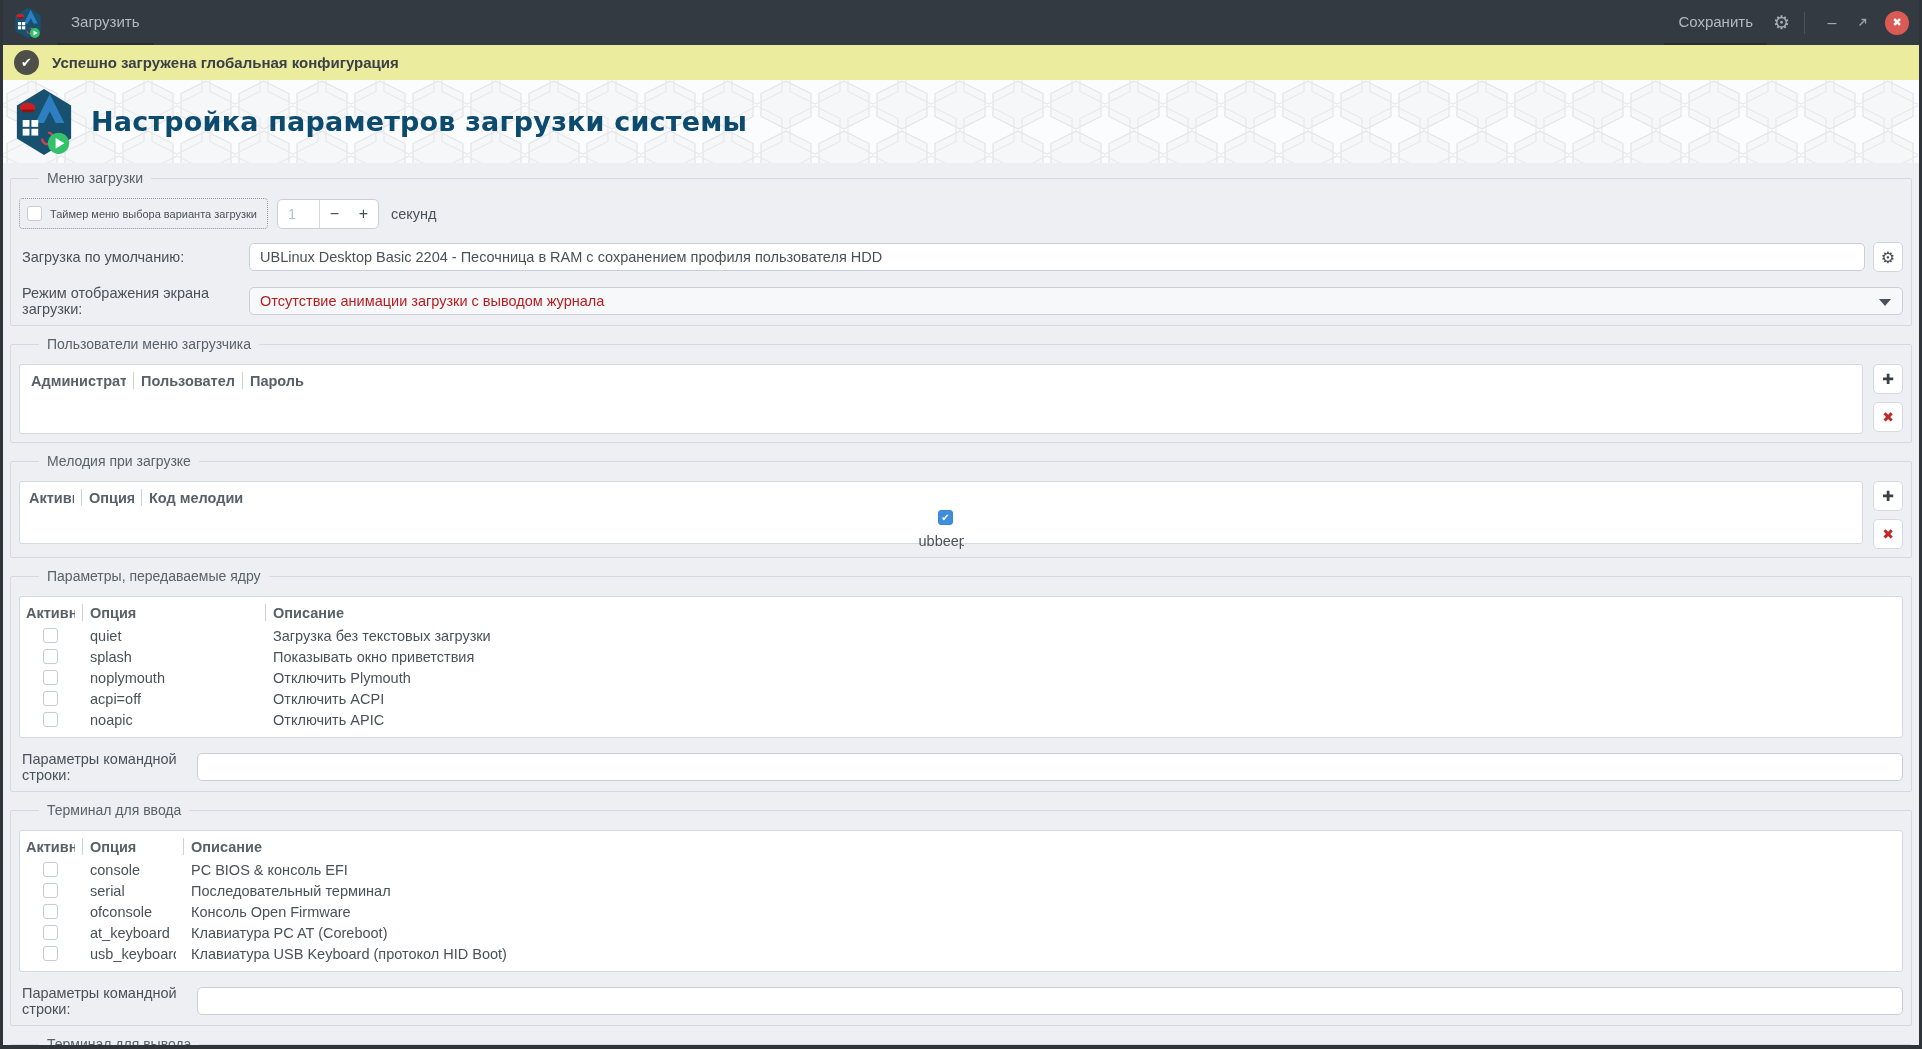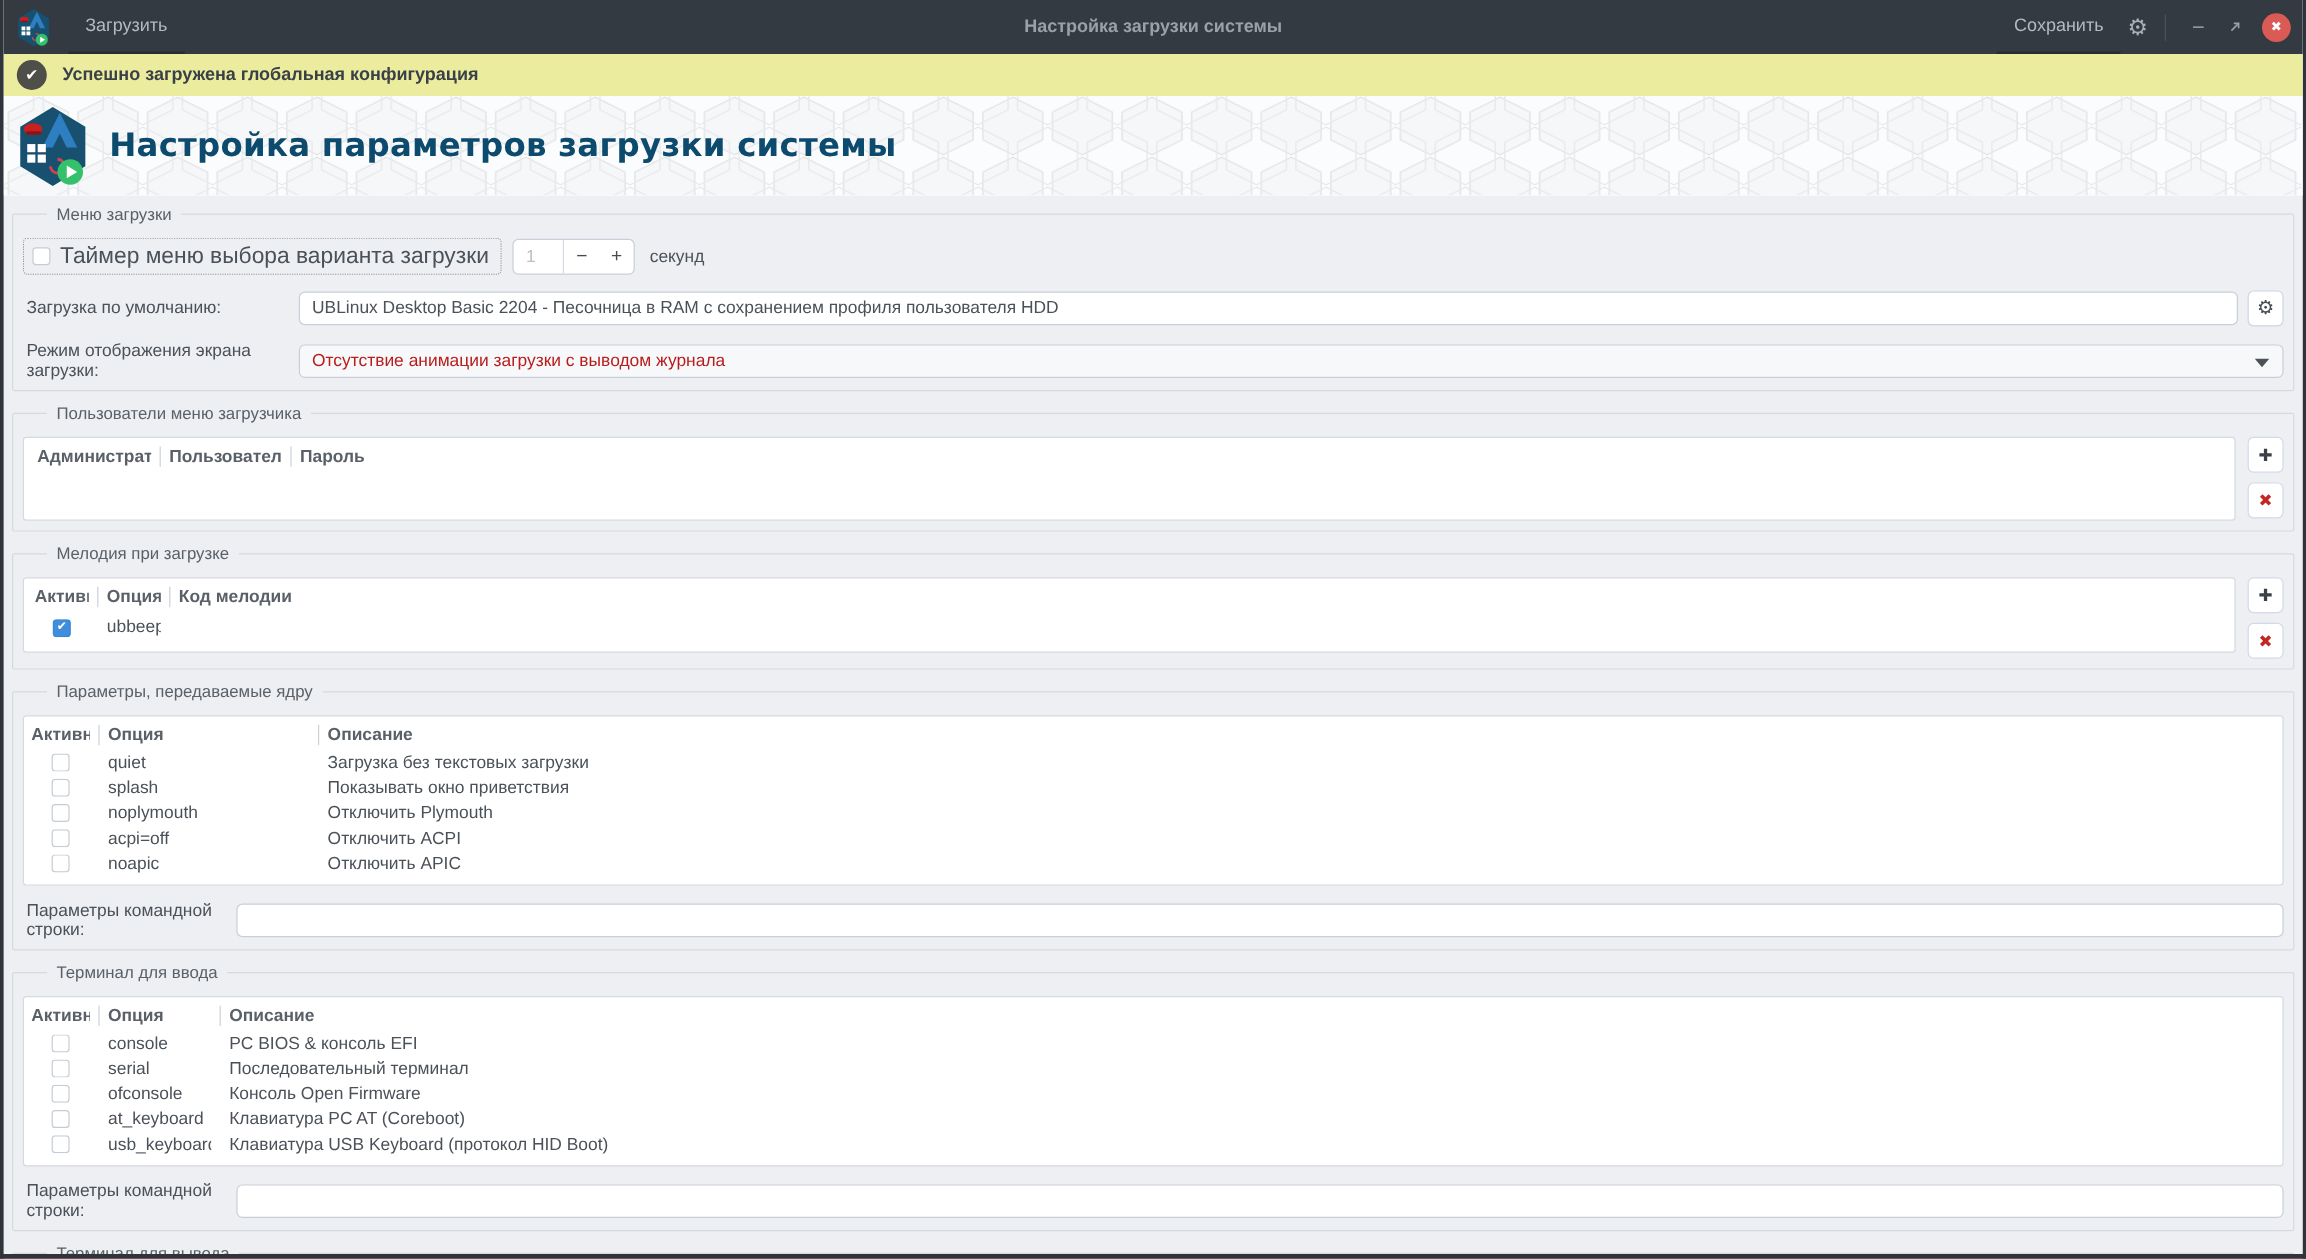--- a/index.html
+++ b/index.html
@@ -43,21 +43,21 @@
   .content { padding:7px 7px 0 7px; }
   fieldset { border:1px solid #d5dae0; border-radius:2px; margin-bottom:10px; padding:6px 8px 8px 8px; }
   legend { margin-left:20px; padding:0 8px; font-size:14px; color:#5a6169; }
 
   .row-timer { display:flex; align-items:center; margin-top:6px; }
   .timer-box { display:flex; align-items:center; height:31px; border:1px dotted #8f969d; border-radius:4px; padding:0 10px 0 7px; }
   .cb { width:15px; height:15px; border:1px solid #c6ccd4; border-radius:3px; background:#fff;
     display:inline-flex; align-items:center; justify-content:center; flex:none; }
   .cb.checked { background:#3f8ede; border-color:#3a86d3; }
   .cb.checked::after { content:"✔"; color:#fff; font-size:10px; line-height:1; }
-  .timer-box .lbl { margin-left:8px; font-size:19px; color:#4b5158; }
+  .timer-box .lbl { margin-left:8px; font-size:11px; color:#4b5158; }
   .spin { display:flex; align-items:center; height:30px; margin-left:9px; border:1px solid #c9cfd8; border-radius:5px; background:#fff; overflow:hidden; }
   .spin-val { width:42px; padding-left:10px; font-size:14.5px; color:#b9bfc7; border-right:1px solid #d5dae0; height:30px; display:flex; align-items:center; }
   .spin-btn { width:29px; text-align:center; color:#454c53; font-size:16px; }
   .unit { margin-left:12px; font-size:14.5px; color:#4b5158; }
 
   .form-row { display:flex; align-items:center; margin-top:13px; }
   .form-label { width:230px; flex:none; font-size:14.5px; color:#4b5158; padding-left:3px; }
   .form-label.narrow { width:178px; }
   .text-input { flex:1; height:28px; border:1px solid #c9cfd8; border-radius:5px; background:#fff;
     display:flex; align-items:center; padding:0 10px; font-size:14.5px; color:#4b5158; min-width:0;
@@ -74,21 +74,21 @@
   .tbl-wrap { display:flex; align-items:flex-start; margin-top:6px; }
   .tbl { flex:1; background:#fff; border:1px solid #d5dae0; border-radius:3px; padding:3px 0 7px 0; min-width:0; }
   .side-btns { width:32px; flex:none; margin-left:8px; display:flex; flex-direction:column; gap:8px; align-items:flex-end; }
   .side-btn { width:30px; height:30px; background:#fff; border:1px solid #d3dae6; border-radius:5px;
     display:flex; align-items:center; justify-content:center; font-size:14px; }
   .side-btn.plus { color:#3a4046; }
   .side-btn.cross { color:#c32723; }
 
   .t-head { display:flex; align-items:center; height:25px; font-size:14.5px; font-weight:bold; color:#596068; }
   .t-row { display:flex; align-items:center; height:21px; font-size:14.5px; color:#4b5158; }
-  .t-row.tall { height:26px; }
+  .t-row.tall { height:26px;flex-direction:column; }
   .t-sep { width:1px; align-self:stretch; background:#ccd2d9; margin:4px 7px; flex:none; }
   .t-row .t-sep { background:transparent; }
   .cA,.cB { flex:none; white-space:nowrap; overflow:hidden; }
   .cC { flex:1; white-space:nowrap; overflow:hidden; }
   .t-row .cA { display:flex; justify-content:center; }
   .t-empty { height:33px; }
 
   .tbl-users  .cA { width:106px; padding-left:11px; }
   .tbl-users  .cB { width:94px; }
   .tbl-melody .cA { width:54px; padding-left:9px; }
@@ -115,21 +115,20 @@
             <rect x="19" y="33" width="7" height="7" fill="#fff"></rect>
           <rect x="10" y="42" width="7" height="7" fill="#fff"></rect>
             <rect x="19" y="42" width="7" height="7" fill="#fff"></rect>
           <path d="M36 46 a6 6 0 1 1 -6 6" fill="none" stroke="#d0424f" stroke-width="2.5"></path>
           <circle cx="47" cy="57" r="11" fill="#35c06c"></circle>
           <polygon points="44,51.5 53,57 44,62.5" fill="#fff"></polygon>
         </svg>
       </span>
       <span class="tb-btn">Загрузить</span>
     </div>
-    <div class="tb-title">Настройка загрузки системы</div>
     <div class="tb-right">
       <span class="tb-btn">Сохранить</span>
       <span class="tb-gear">⚙</span>
       <span class="tb-sep"></span>
       <span class="wc">–</span>
       <span class="wc wc-restore">
         <svg width="13" height="13" viewBox="0 0 13 13">
           <line x1="3.5" y1="9.5" x2="9.5" y2="3.5" stroke="#9aa1a8" stroke-width="1.4"></line>
           <polyline points="5.5,3.5 9.5,3.5 9.5,7.5" fill="none" stroke="#9aa1a8" stroke-width="1.4"></polyline>
         </svg>

